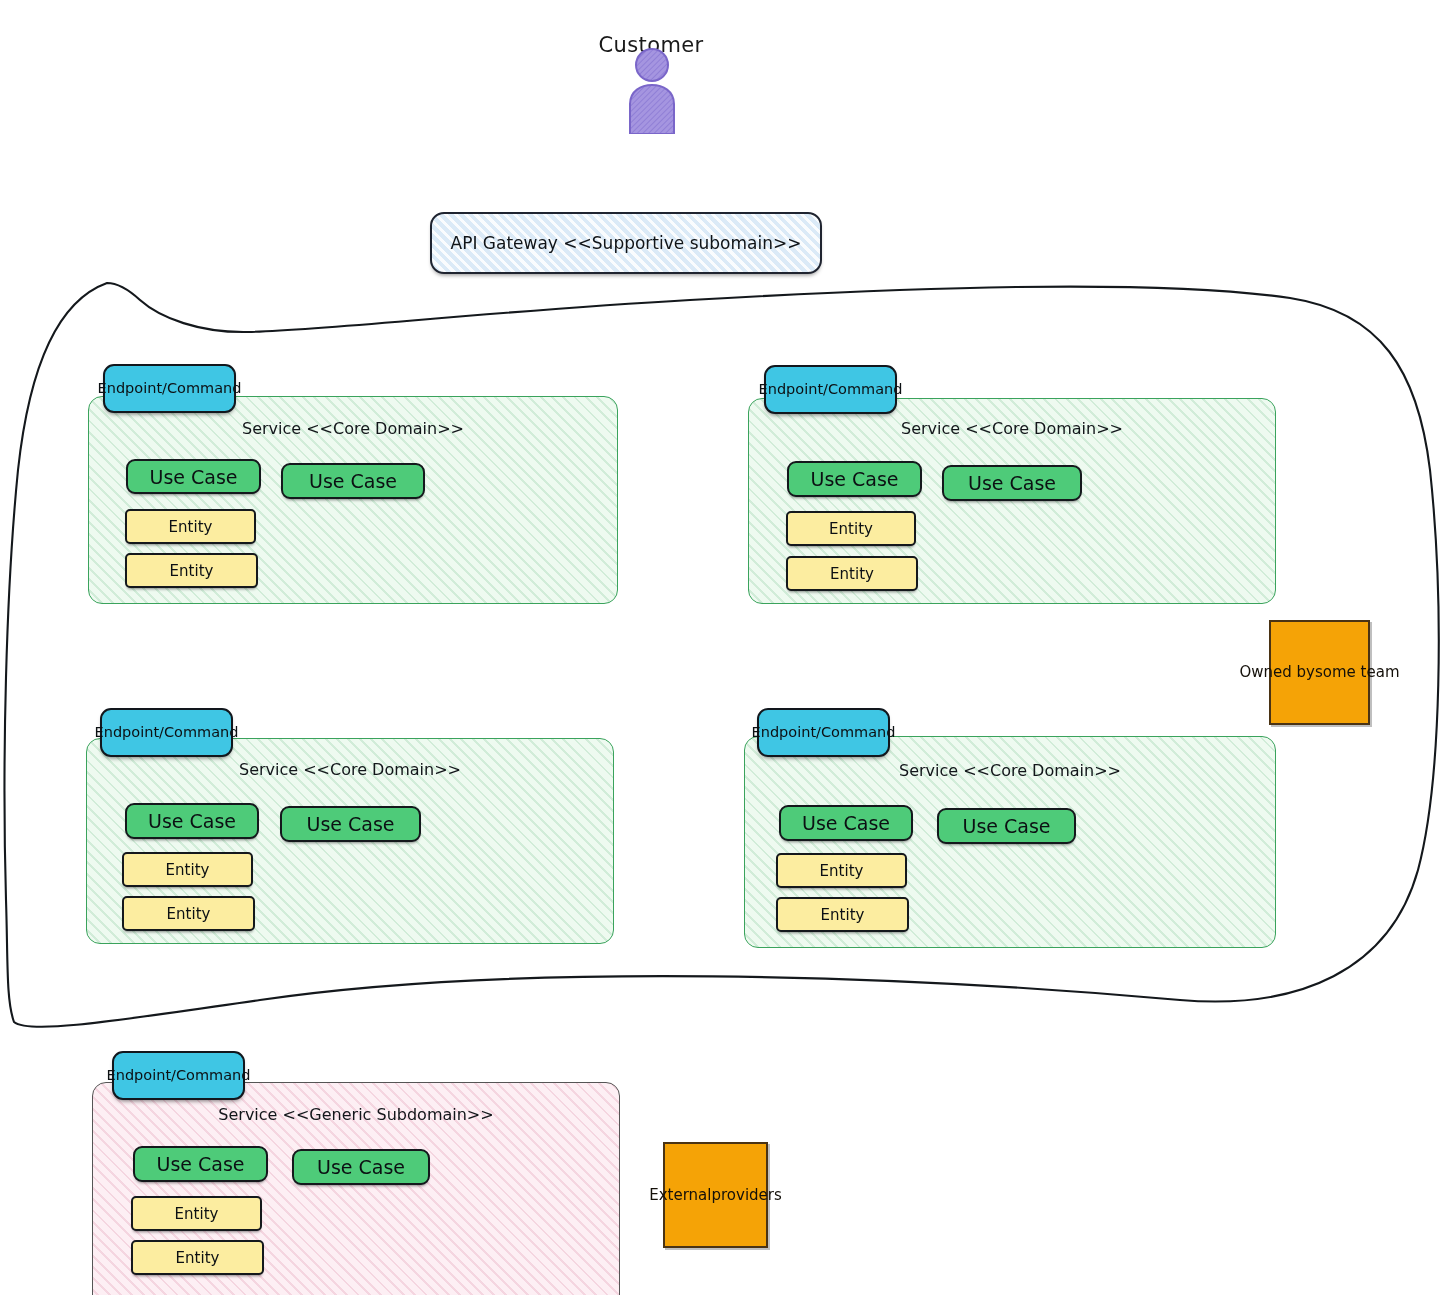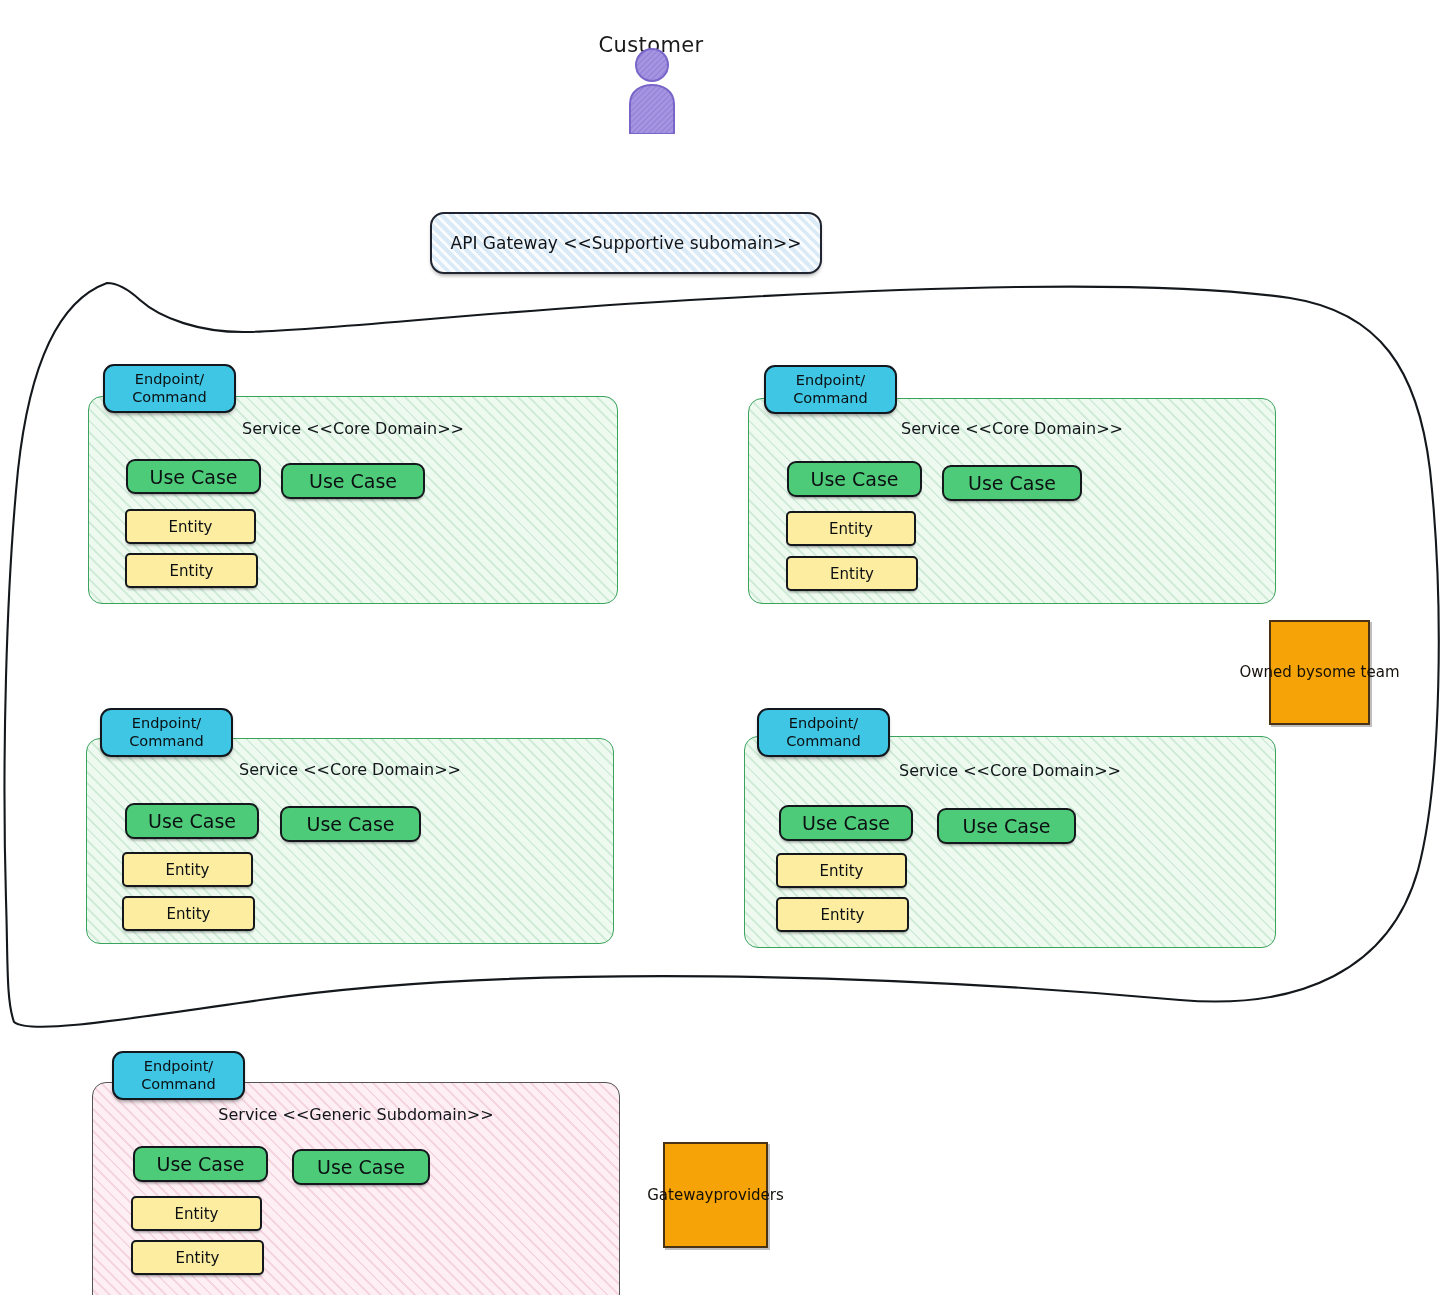--- a/index.html
+++ b/index.html
@@ -45,21 +45,21 @@
   }
   .service-title{
     position:absolute;left:0;right:0;text-align:center;
     font-size:16px;color:#12161a;
   }
 
   
   .endpoint{
     z-index:35;border:2px solid #12171d;border-radius:11px;
     background:#3fc6e4;
-    display:flex;flex-direction:column;align-items:center;justify-content:center;
+    display:flex;flex-direction:row;align-items:center;justify-content:center;
     font-size:14.5px;line-height:1.18;color:#0c1013;
     box-shadow:0 3px 4px -2px rgba(0,0,0,.5);
   }
   .endpoint span{display:block;text-align:center;white-space:nowrap;}
 
   
   .usecase{
     z-index:20;border:2px solid #14181c;border-radius:9px;
     background:#4ecb79;display:flex;align-items:center;justify-content:center;
     font-size:19px;color:#0c1013;
@@ -191,17 +191,17 @@
   <div class="node entity" style="left:131px;top:1196px;width:131px;height:35px;">Entity</div>
   <div class="node entity" style="left:131px;top:1240px;width:133px;height:35px;">Entity</div>
 
   
   <div class="node note" style="left:1269px;top:620px;width:101px;height:105px;">
     <span>Owned by</span>
     <span>some team</span>
   </div>
 
   <div class="node note" style="left:663px;top:1142px;width:105px;height:106px;">
-    <span>Gateway</span>
+    <span>External</span>
     <span>providers</span>
   </div>
 
 </div>
 
 </body></html>

